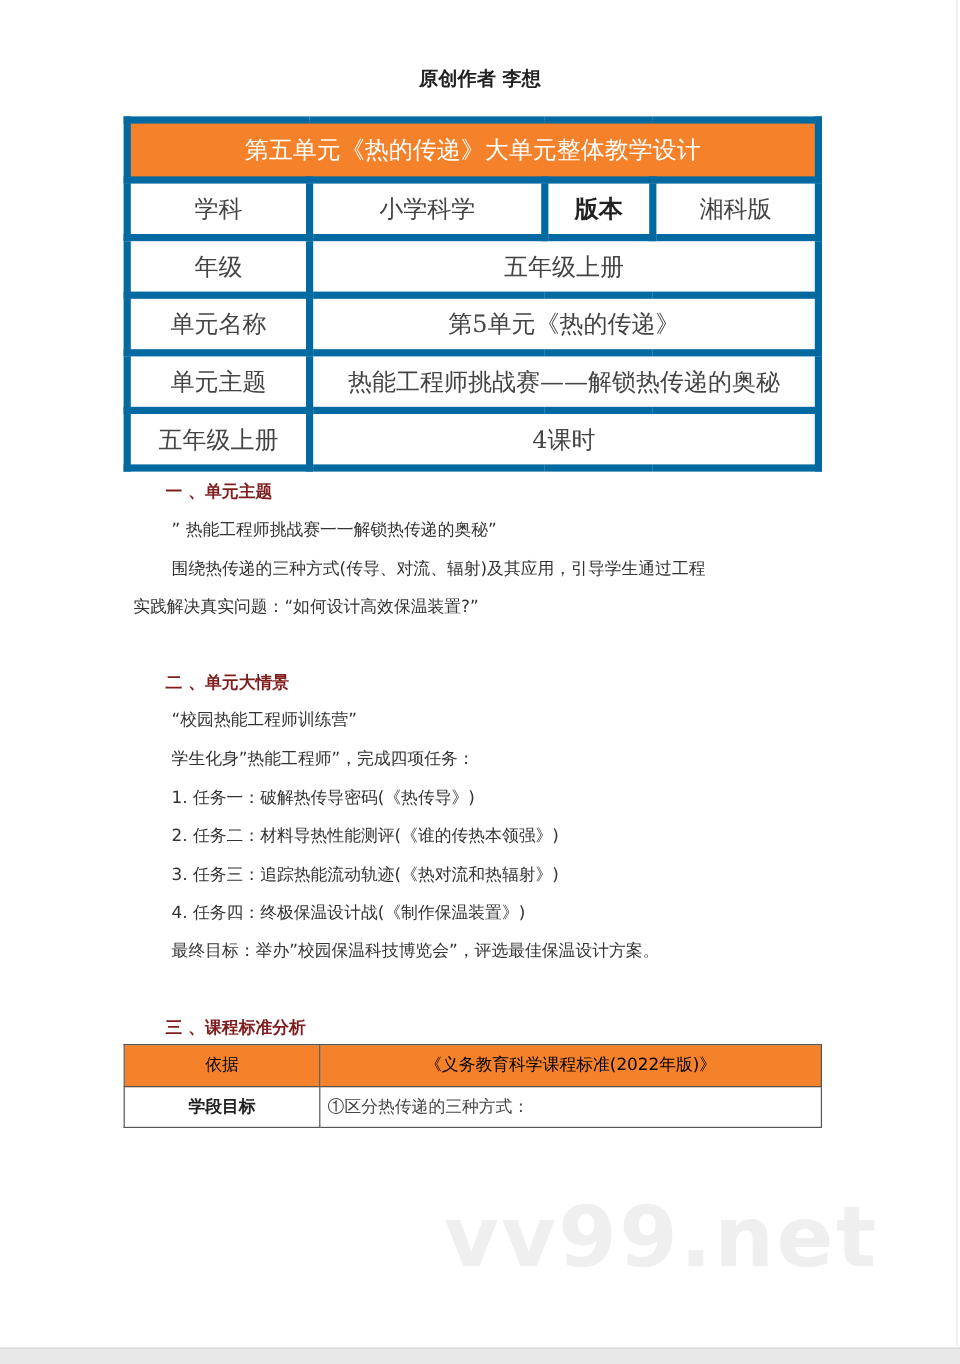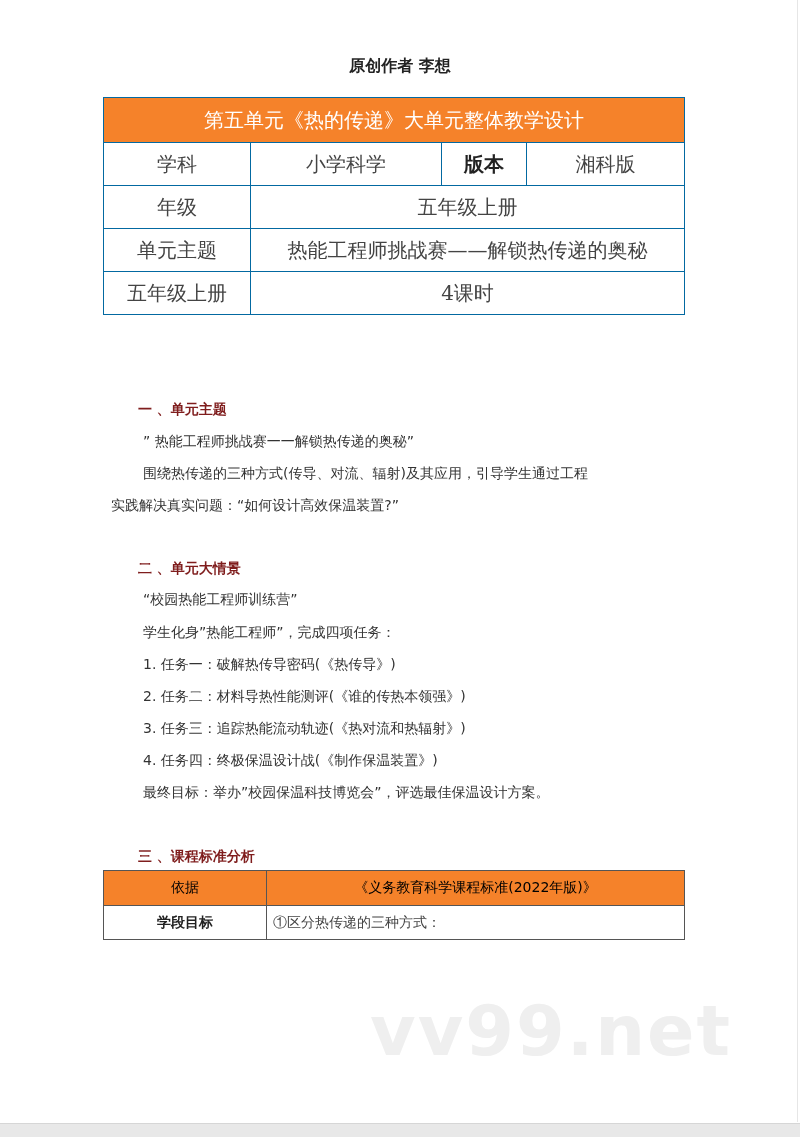--- a/index.html
+++ b/index.html
@@ -5,21 +5,21 @@
     html, body { margin: 0; padding: 0; }
     body {
       width: 800px; height: 1137px; background: #ffffff; position: relative; overflow: hidden;
       font-family: "DejaVu Serif", "Liberation Serif", serif; color: #333;
     }
     .page { position: absolute; left: 0; top: 0; width: 797px; height: 1122px; background: #fff; border-right: 1px solid #e6e6e6; }
     .bottom-strip { position: absolute; left: 0; top: 1123px; width: 800px; height: 14px; background: #e8e8e8; border-top: 1px solid #d6d6d6; }
     .author { position: absolute; top: 56px; left: 0; width: 800px; text-align: center; font-family: "DejaVu Sans", sans-serif; font-weight: bold; font-size: 16px; color: #222; }
     table { border-collapse: collapse; position: absolute; }
     .t1 { left: 103px; top: 97px; width: 582px; }
-    .t1 td { border: 1px solid #0369a1; text-align: center; font-size: 20px; color: #444; height: 42px; padding: 0; }
+    .t1 td { border: 6px solid #0369a1; text-align: center; font-size: 20px; color: #444; height: 42px; padding: 0; }
     .t1 .hdr { background: #f5822a; color: #fff; height: 44px; font-size: 20px; }
     .t1 .bold { font-weight: bold; color: #222; font-family: "DejaVu Sans", sans-serif; }
     .sec-title { position: absolute; left: 138px; font-family: "DejaVu Sans", sans-serif; font-weight: bold; font-size: 14px; color: #7f1d1d; }
     .para { position: absolute; font-family: "DejaVu Sans", sans-serif; font-size: 14px; color: #333; white-space: nowrap; }
     .t2 { left: 103px; top: 870px; width: 582px; }
     .t2 td { border: 1px solid #555; font-size: 14px; height: 33px; padding: 0 6px; color: #444; }
     .t2 .hdr td { background: #f5822a; color: #000000; text-align: center; height: 34px; font-family: "DejaVu Sans", sans-serif; }
     .t2 .lbl { text-align: center; font-weight: bold; width: 150px; font-family: "DejaVu Sans", sans-serif; color: #222; }
     .watermark { position: absolute; left: 370px; top: 990px; font-family: "DejaVu Sans", sans-serif; font-weight: bold; font-size: 70px; color: #efefef; letter-spacing: 2px; z-index: 0; }
   </style>
@@ -36,20 +36,24 @@
         </tr>
     <tr>
       <td style="width:96px">学科</td>
       <td style="width:190px">小学科学</td>
       <td class="bold" style="width:84px">版本</td>
       <td>湘科版</td>
     </tr>
     <tr>
       <td colspan="1" style="width:146px">年级</td>
       <td colspan="3">五年级上册</td>
+    </tr>
+    <tr>
+      <td>单元名称</td>
+      <td colspan="3">第5单元《热的传递》</td>
     </tr>
     <tr>
       <td>单元主题</td>
       <td colspan="3">热能工程师挑战赛——解锁热传递的奥秘</td>
     </tr>
     <tr>
       <td>五年级上册</td>
       <td colspan="3">4课时</td>
     </tr>
   </tbody>

